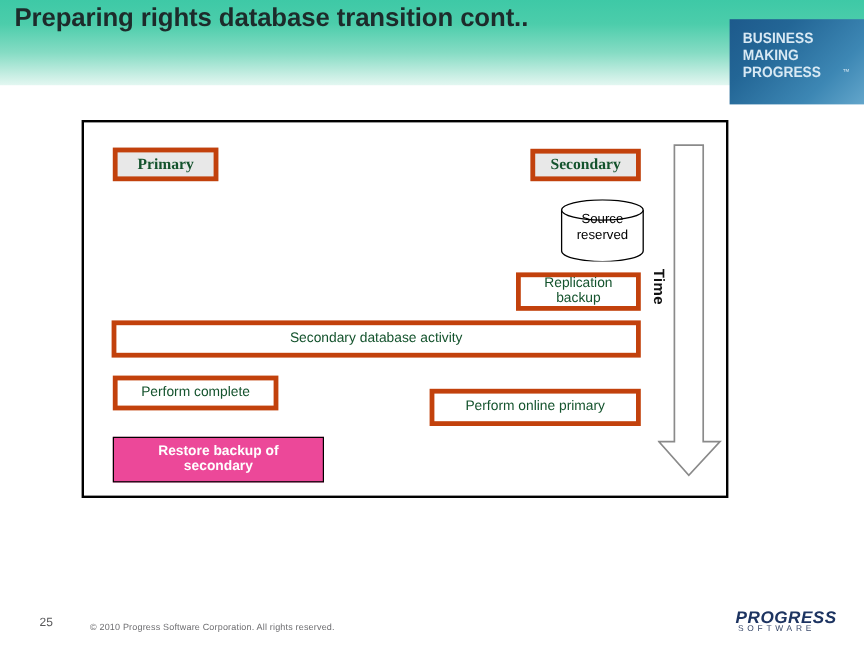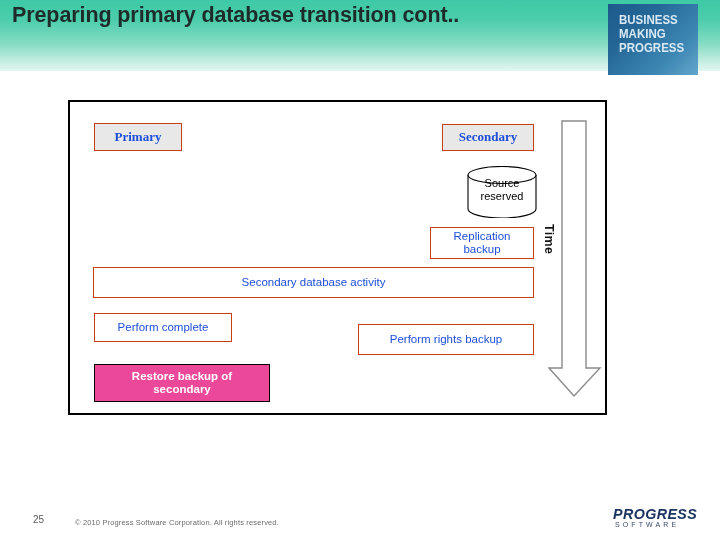--- a/index.html
+++ b/index.html
@@ -30,22 +30,22 @@
     width: 580px;
     font-size: 21.5px;
     font-weight: bold;
     color: #1d2b2b;
     letter-spacing: -0.1px;
     white-space: nowrap;
   }
   #brand-logo-box {
     position: absolute;
     left: 608px;
-    top: 4px;
-    width: 90px;
+    top: 16px;
+    width: 112px;
     height: 71px;
     background: linear-gradient(135deg, #1d5a8c 0%, #236696 30%, #3d87b4 72%, #63a6cb 100%);
     overflow: hidden;
   }
   .brand-line {
     position: absolute;
     left: 11px;
     color: #d8e9f4;
     font-weight: bold;
     font-size: 12.5px;
@@ -74,27 +74,27 @@
     width: 539px;
     height: 315px;
     border: 2px solid #000000;
     background: #ffffff;
     box-sizing: border-box;
   }
 
   .dbox {
     position: absolute;
     box-sizing: border-box;
-    border: 1px solid #c2410c;
+    border: 4px solid #c2410c;
     background: #ffffff;
     display: flex;
     align-items: center;
     justify-content: center;
     text-align: center;
-    color: #1d4ed8;
+    color: #14532d;
     font-family: "Liberation Sans", sans-serif;
     font-size: 11.5px;
     line-height: 1.1;
   }
 
   .hdr-box {
     background: #e8e8e8;
     font-family: "Liberation Serif", serif;
     font-weight: bold;
     font-size: 13px;
@@ -199,21 +199,21 @@
     left: 2px; top: 15px;
     font-size: 7px;
     color: #3a4a6b;
     letter-spacing: 3.1px;
   }
 </style>
 </head>
 <body>
 
 <div id="header-bar">
-  <div id="slide-title">Preparing primary database transition cont..</div>
+  <div id="slide-title">Preparing rights database transition cont..</div>
 </div>
 
 <div id="brand-logo-box">
   <div class="brand-line" id="brand-line-1">BUSINESS</div>
   <div class="brand-line" id="brand-line-2">MAKING</div>
   <div class="brand-line" id="brand-line-3">PROGRESS</div>
   <div id="brand-tm">™</div>
 </div>
 
 <div id="diagram-frame">
@@ -236,21 +236,21 @@
     <div>
       <div>Replication</div>
       <div>backup</div>
     </div>
   </div>
 
   <div class="dbox" id="box-activity">Secondary database activity</div>
 
   <div class="dbox" id="box-repair">Perform complete</div>
 
-  <div class="dbox" id="box-backup">Perform rights backup</div>
+  <div class="dbox" id="box-backup">Perform online primary</div>
 
   <div class="dbox" id="box-restore">
     <div>
       <div>Restore backup of</div>
       <div>secondary</div>
     </div>
   </div>
 
   <svg id="time-arrow" viewBox="0 0 58 280" xmlns="http://www.w3.org/2000/svg">
     <path d="M14,1 L38,1 L38,248 L52,248 L26,276 L1,248 L14,248 Z" fill="#ffffff" stroke="#8a8a8a" stroke-width="1.4" stroke-linejoin="miter"></path>

